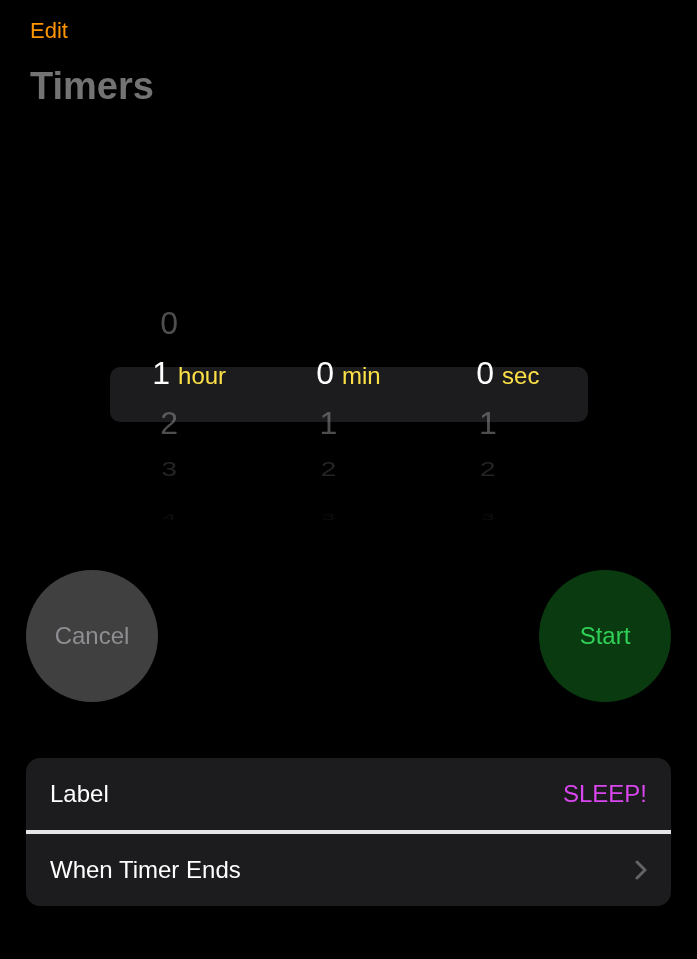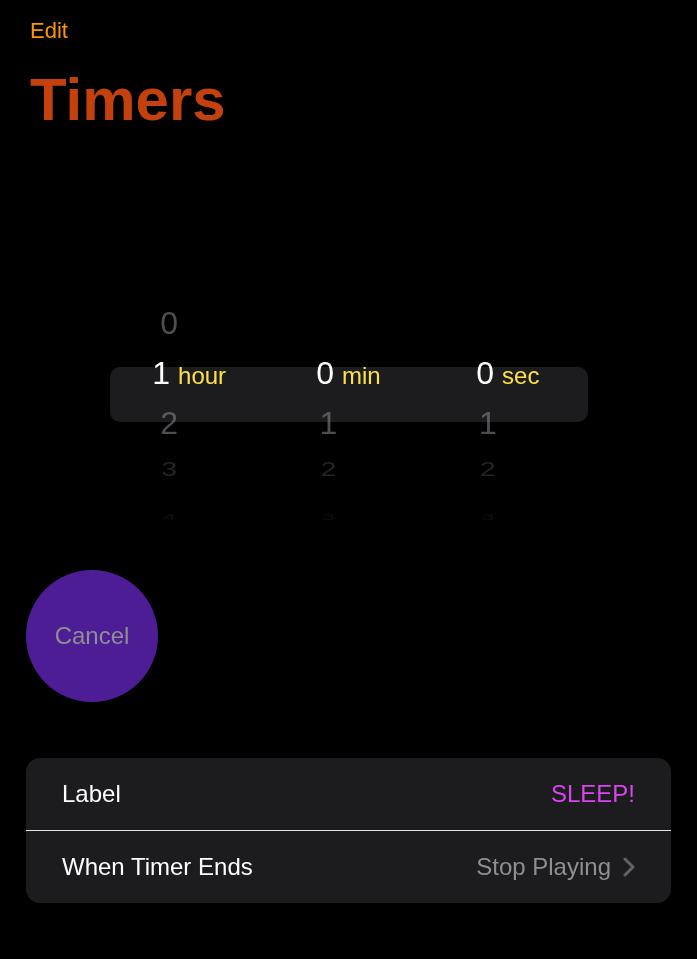--- a/index.html
+++ b/index.html
@@ -21,23 +21,23 @@
       top: 18px;
       left: 30px;
       color: #ff9500;
       font-size: 22px;
       font-weight: 400;
     }
     .page-title {
       position: absolute;
       top: 65px;
       left: 30px;
-      font-size: 60px;
+      font-size: 38px;
       font-weight: 700;
-      color: #c2410c;
+      color: #737373;
     }
     .picker-container {
       position: absolute;
       top: 300px;
       left: 50%;
       transform: translateX(-50%);
       width: 478px;
       height: 240px;
     }
     .picker-highlight {
@@ -118,46 +118,46 @@
       height: 132px;
       border-radius: 50%;
       display: flex;
       align-items: center;
       justify-content: center;
       font-size: 24px;
       cursor: pointer;
       border: none;
     }
     .cancel-btn {
-      background: #4c1d95;
+      background: #404040;
       color: #8e8e93;
     }
     .start-btn {
       background: #0a3a0f;
       color: #30d158;
     }
     
     .settings-list {
       position: absolute;
       top: 758px;
       left: 26px;
       right: 26px;
       background: #1c1c1e;
       border-radius: 14px;
       overflow: hidden;
     }
     .settings-row {
       display: flex;
       align-items: center;
       justify-content: space-between;
-      padding: 22px 36px;
+      padding: 22px 24px;
       font-size: 24px;
     }
     .settings-row + .settings-row {
-      border-top: 1px solid #e5e5e5;
+      border-top: 4px solid #e5e5e5;
     }
     .settings-label {
       color: #fff;
     }
     .settings-value {
       color: #8e8e93;
       display: flex;
       align-items: center;
     }
     .settings-value.white { color: #d946ef; }
@@ -240,31 +240,31 @@
         </div>
       <div class="picker-row fade-3">
           <span class="picker-number">3</span>
         </div>
     </div>
   </div>
 </div>
 
 <div class="buttons-row">
   <button class="round-btn cancel-btn">Cancel</button>
+  <button class="round-btn start-btn">Start</button>
 </div>
 
 <div class="settings-list">
   <div class="settings-row">
     <span class="settings-label">Label</span>
     <span class="settings-value white">SLEEP!</span>
   </div>
   <div class="settings-row">
     <span class="settings-label">When Timer Ends</span>
     <span class="settings-value">
-      <span>Stop Playing</span>
       <span class="chevron">
         <svg viewBox="0 0 12 20" fill="none" stroke="currentColor" stroke-width="3" stroke-linecap="round" stroke-linejoin="round">
           <polyline points="2,2 10,10 2,18"></polyline>
         </svg>
       </span>
     </span>
   </div>
 </div>
 
 </body></html>

